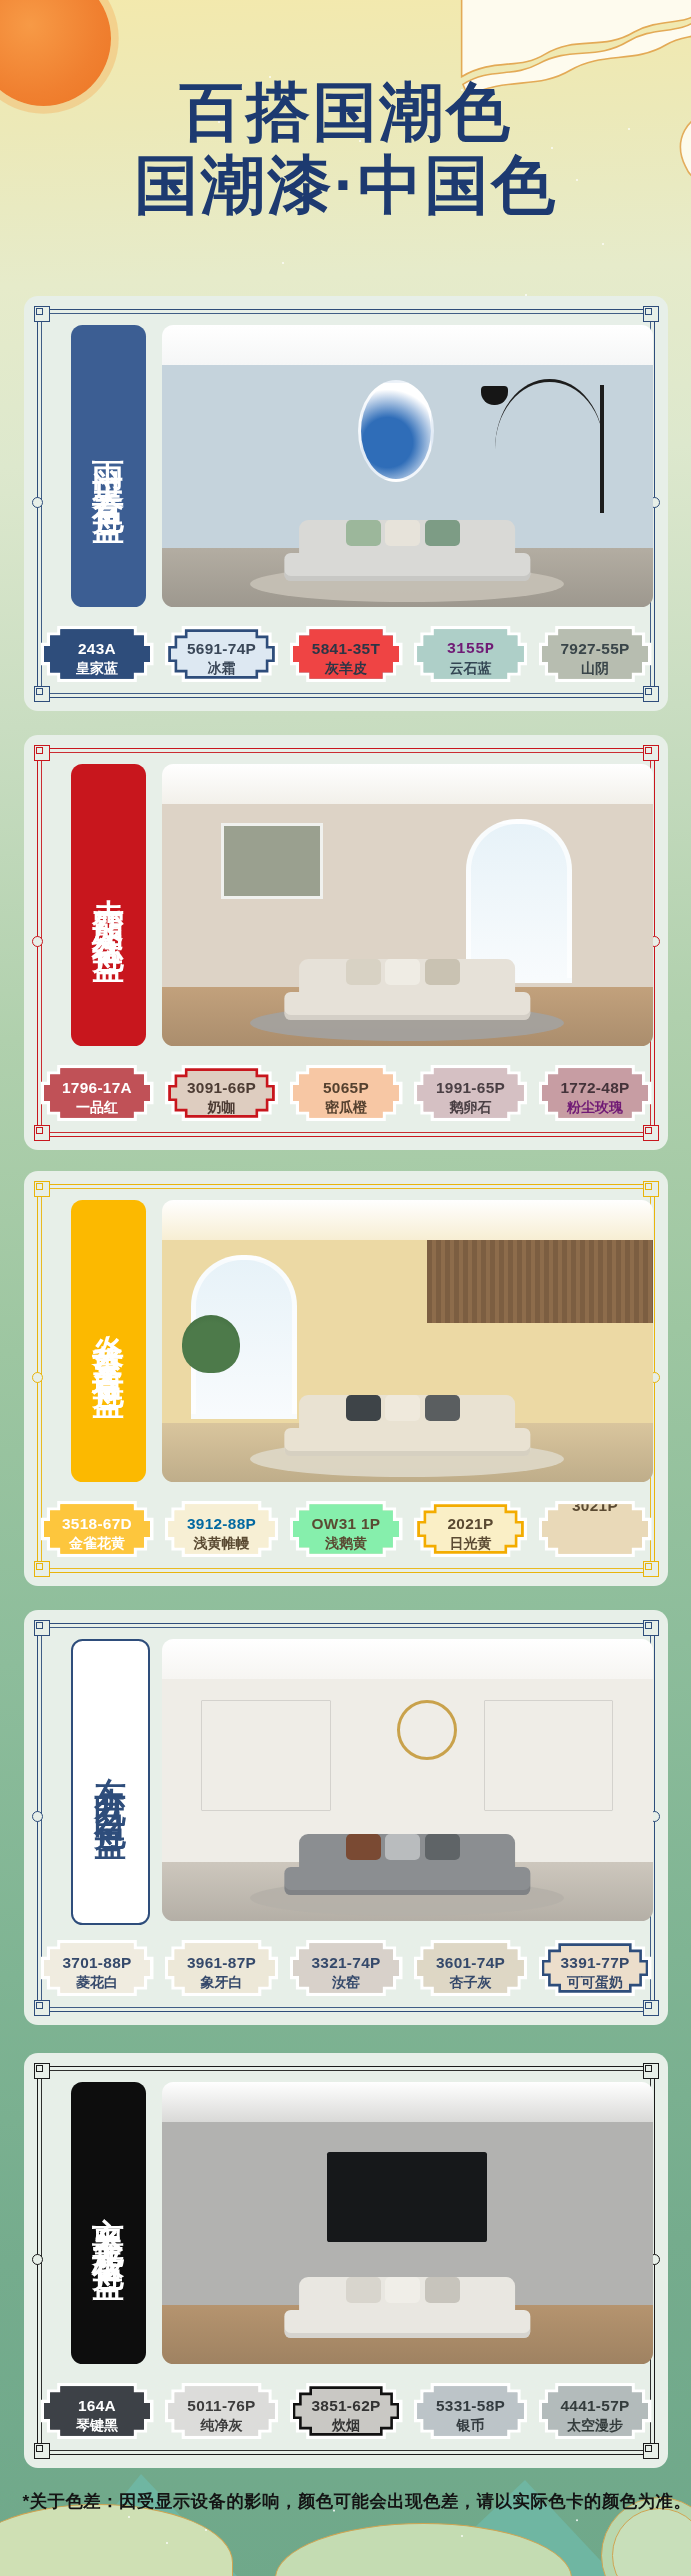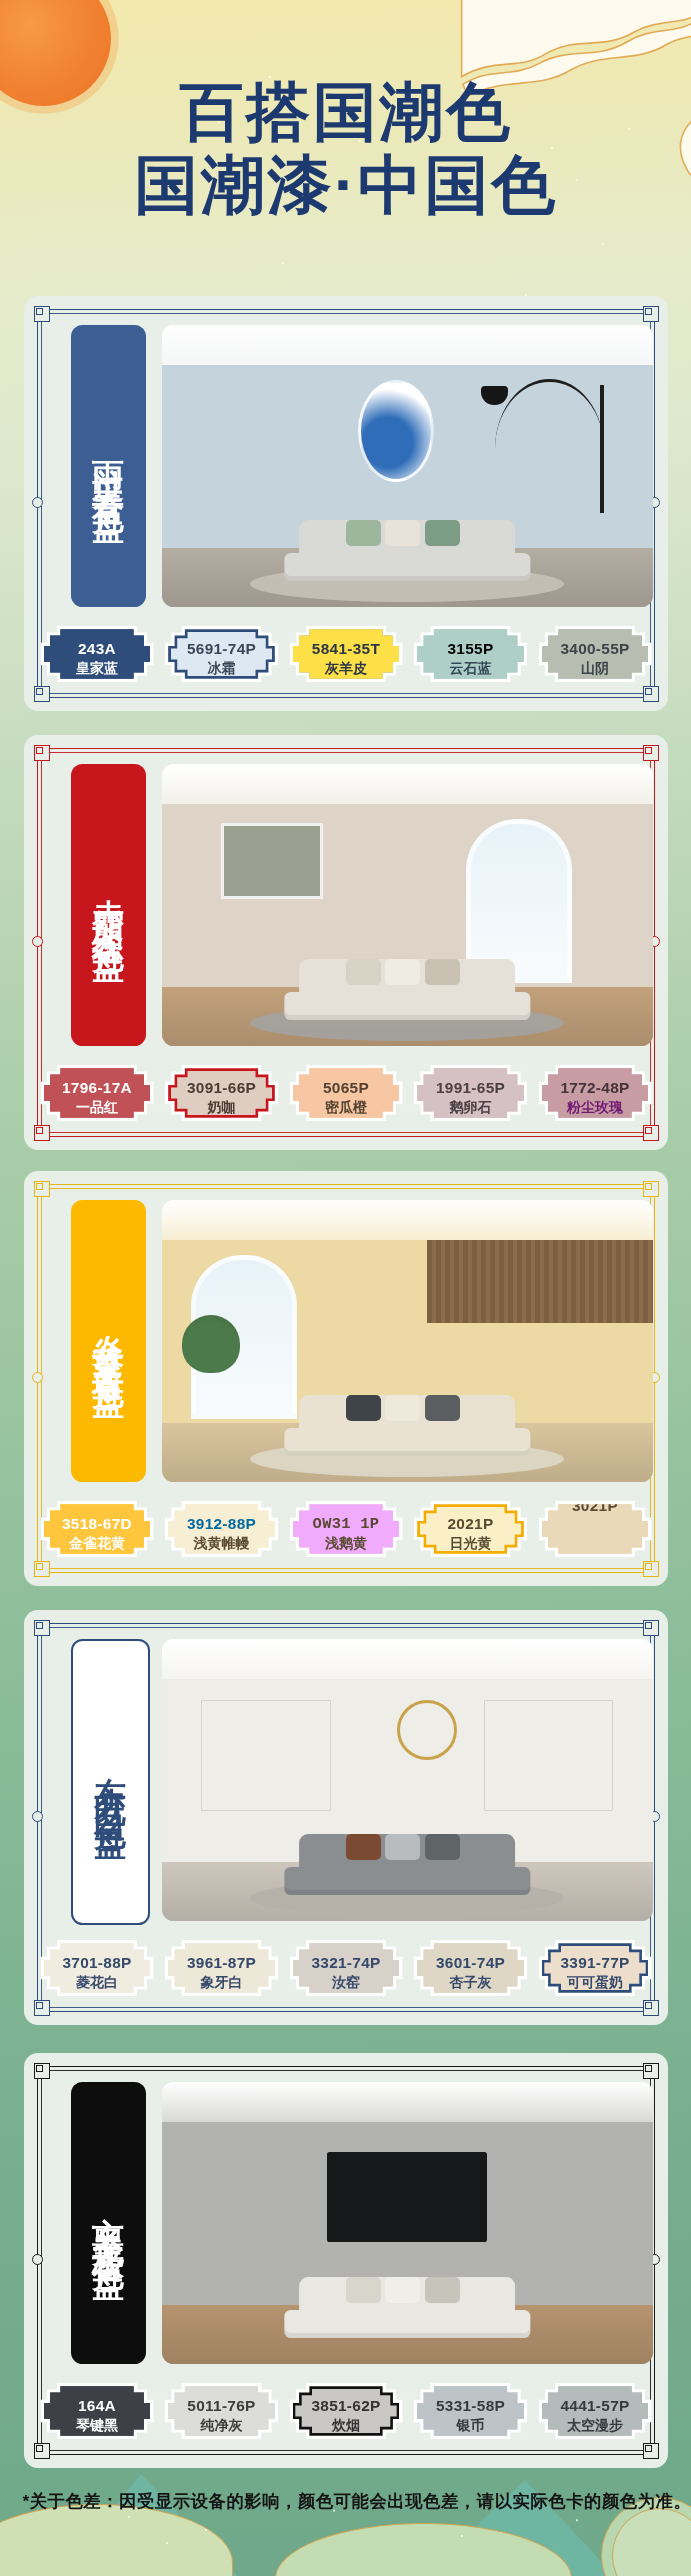--- a/index.html
+++ b/index.html
@@ -133,36 +133,36 @@
   </div>
         <div class="swatch sw-clip">
     <div class="sw-mid sw-clip" style="background: rgb(46, 77, 123);"></div>
     <div class="sw-fill sw-clip" style="inset: 5.8px; background: rgb(221, 232, 242);">
       <div class="sw-code" style="color: rgb(58, 71, 88);">5691-74P</div>
       <div class="sw-name" style="color: rgb(58, 71, 88);">冰霜</div>
     </div>
   </div>
         <div class="swatch sw-clip">
     <div class="sw-mid sw-clip" style="background: rgb(136, 151, 170);"></div>
-    <div class="sw-fill sw-clip" style="inset: 3.2px; background: #fde047;">
+    <div class="sw-fill sw-clip" style="inset: 3.2px; background: #ef4444;">
       <div class="sw-code" style="color: rgb(44, 54, 70);">5841-35T</div>
       <div class="sw-name" style="color: rgb(44, 54, 70);">灰羊皮</div>
     </div>
   </div>
         <div class="swatch sw-clip">
     <div class="sw-mid sw-clip" style="background: rgb(174, 207, 200);"></div>
     <div class="sw-fill sw-clip" style="inset: 3.2px; background: rgb(174, 207, 200);">
-      <div class="sw-code" style="color: #000000;">3155P</div>
+      <div class="sw-code" style="color: #701a75; font-family: Liberation Mono, monospace;">3155P</div>
       <div class="sw-name" style="color: rgb(51, 70, 83);">云石蓝</div>
     </div>
   </div>
         <div class="swatch sw-clip">
     <div class="sw-mid sw-clip" style="background: rgb(183, 189, 176);"></div>
     <div class="sw-fill sw-clip" style="inset: 3.2px; background: rgb(183, 189, 176);">
-      <div class="sw-code" style="color: rgb(57, 69, 73);">3400-55P</div>
+      <div class="sw-code" style="color: rgb(57, 69, 73);">7927-55P</div>
       <div class="sw-name" style="color: rgb(57, 69, 73);">山阴</div>
     </div>
   </div>
       </div>
   </section>
     <section class="card" style="top: 735px;">
     <div class="frame" style="border-color: rgb(200, 22, 29);">
       <div class="corner c-tl" style="border-color: rgb(200, 22, 29);"></div>
       <div class="corner c-tr" style="border-color: rgb(200, 22, 29);"></div>
       <div class="corner c-bl" style="border-color: rgb(200, 22, 29);"></div>
@@ -260,21 +260,21 @@
   </div>
         <div class="swatch sw-clip">
     <div class="sw-mid sw-clip" style="background: rgb(247, 239, 212);"></div>
     <div class="sw-fill sw-clip" style="inset: 3.2px; background: rgb(247, 239, 212);">
       <div class="sw-code" style="color: #0369a1;">3912-88P</div>
       <div class="sw-name" style="color: rgb(90, 74, 50);">浅黄帷幔</div>
     </div>
   </div>
         <div class="swatch sw-clip">
     <div class="sw-mid sw-clip" style="background: rgb(236, 224, 201);"></div>
-    <div class="sw-fill sw-clip" style="inset: 3.2px; background: #f0abfc; font-family: Liberation Mono, monospace;">
+    <div class="sw-fill sw-clip" style="inset: 3.2px; background: #86efac;">
       <div class="sw-code" style="color: rgb(90, 74, 50);">OW31 1P</div>
       <div class="sw-name" style="color: rgb(90, 74, 50);">浅鹅黄</div>
     </div>
   </div>
         <div class="swatch sw-clip">
     <div class="sw-mid sw-clip" style="background: rgb(243, 172, 0);"></div>
     <div class="sw-fill sw-clip" style="inset: 5.8px; background: rgb(250, 239, 198);">
       <div class="sw-code" style="color: rgb(90, 74, 50);">2021P</div>
       <div class="sw-name" style="color: rgb(90, 74, 50);">日光黄</div>
     </div>

